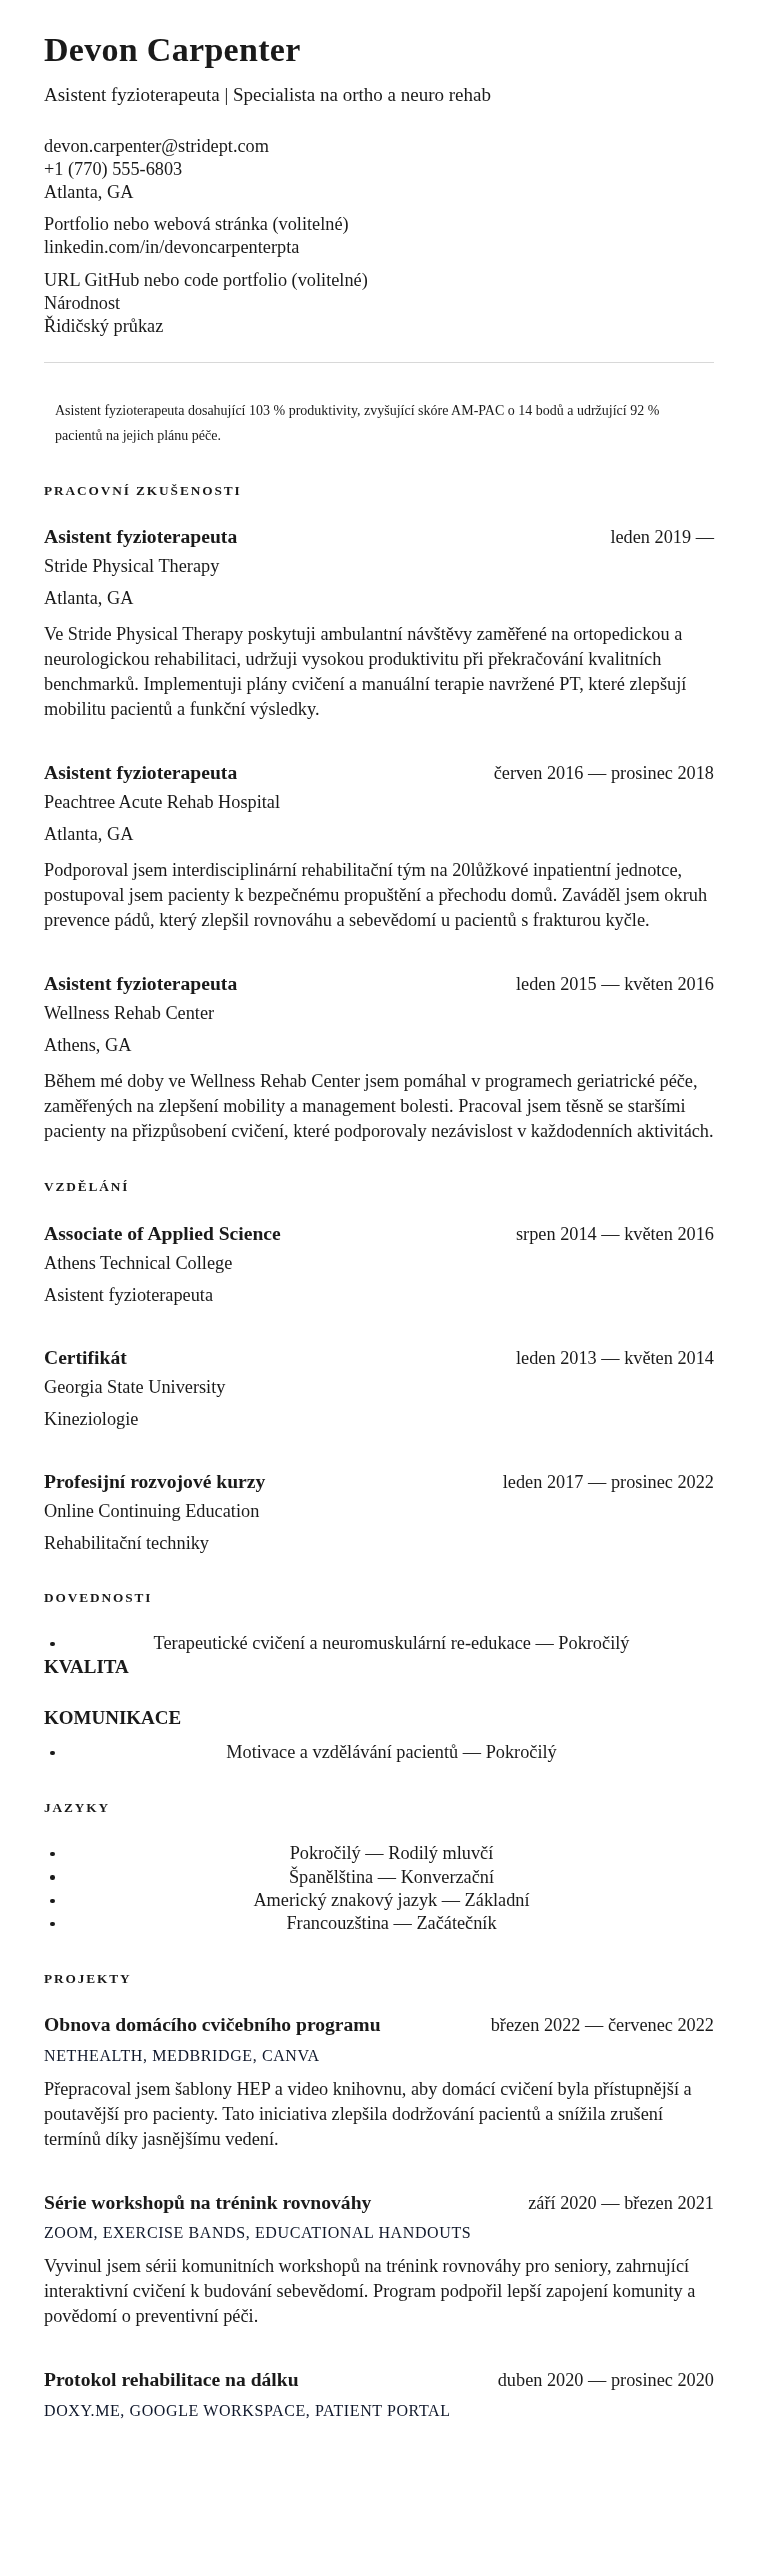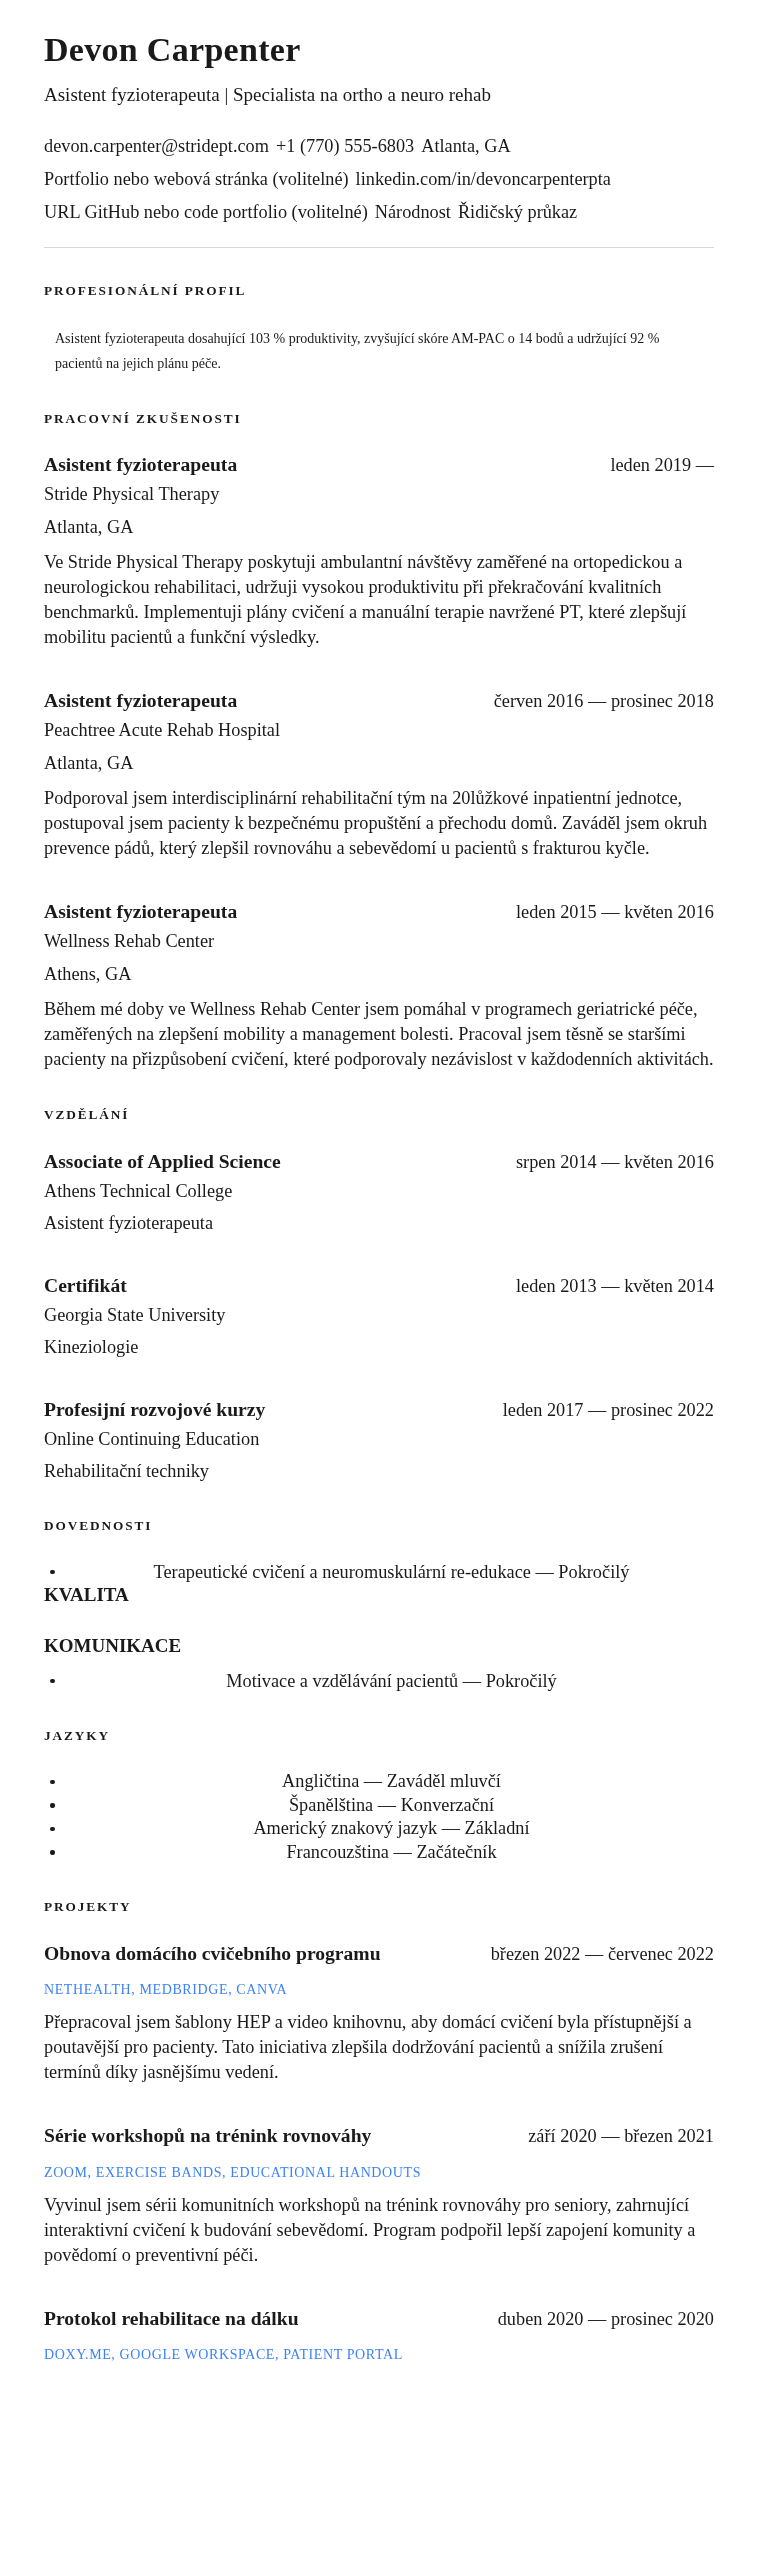--- a/index.html
+++ b/index.html
@@ -27,24 +27,25 @@
     letter-spacing: 0.3px;
   }
   .headline {
     font-size: 19px;
     line-height: 1.25;
     margin: 0 0 28px 0;
   }
   .contact-row {
     display: flex;
     flex-wrap: wrap;
-    column-gap: 7px;
+    column-gap: 31px;
     font-size: 18.3px;
     line-height: 1.25;
     margin: 0 0 10px 0;
+    flex-direction: column;
   }
   .header-divider {
     border: none;
     border-top: 1.3px solid #d8d8d8;
     margin: 24px 0 0 0;
   }
 
   
   .section { margin-top: 35px; }
   .section-heading {
@@ -73,24 +74,24 @@
     line-height: 1.2;
   }
   .entry-dates {
     font-size: 18.3px;
     white-space: nowrap;
     margin-left: 25px;
   }
   .entry-sub  { font-size: 18.3px; margin-top: 6.3px; line-height: 1.25; }
   .entry-sub2 { font-size: 18.3px; margin-top: 9.5px; line-height: 1.25; }
   .entry-tools {
-    font-size: 14px;
+    font-size: 16px;
     letter-spacing: 0.6px;
-    color: #3b82f6;
-    margin-top: 17px;
+    color: #0f172a;
+    margin-top: 10px;
   }
   .entry-desc {
     font-size: 18.3px;
     line-height: 25px;
     margin-top: 12px;
   }
 
   
   .skill-group-title {
     font-size: 19px;
@@ -141,21 +142,20 @@
     <div class="contact-row">
       <span>URL GitHub nebo code portfolio (volitelné)</span>
       <span>Národnost</span>
       <span>Řidičský průkaz</span>
     </div>
 
     <hr class="header-divider">
   </header>
 
   <section class="section">
-    <h2 class="section-heading">PROFESIONÁLNÍ PROFIL</h2>
     <p class="para">Asistent fyzioterapeuta dosahující 103 % produktivity, zvyšující skóre AM-PAC o 14 bodů a udržující 92 % pacientů na jejich plánu péče.</p>
   </section>
 
   <section class="section">
     <h2 class="section-heading">PRACOVNÍ ZKUŠENOSTI</h2>
 
     <div class="entry">
       <div class="entry-header">
         <span class="entry-title">Asistent fyzioterapeuta</span>
         <span class="entry-dates">leden 2019 —</span>
@@ -228,21 +228,21 @@
 
     <h3 class="skill-group-title">KOMUNIKACE</h3>
     <ul class="blist">
       <li><span class="dot"></span><span>Motivace a vzdělávání pacientů — Pokročilý</span></li>
     </ul>
   </section>
 
   <section class="section">
     <h2 class="section-heading">JAZYKY</h2>
     <ul class="blist">
-      <li><span class="dot"></span><span>Angličtina — Zaváděl mluvčí</span></li>
+      <li><span class="dot"></span><span>Pokročilý — Rodilý mluvčí</span></li>
       <li><span class="dot"></span><span>Španělština — Konverzační</span></li>
       <li><span class="dot"></span><span>Americký znakový jazyk — Základní</span></li>
       <li><span class="dot"></span><span>Francouzština — Začátečník</span></li>
     </ul>
   </section>
 
   <section class="section">
     <h2 class="section-heading">PROJEKTY</h2>
 
     <div class="entry">

